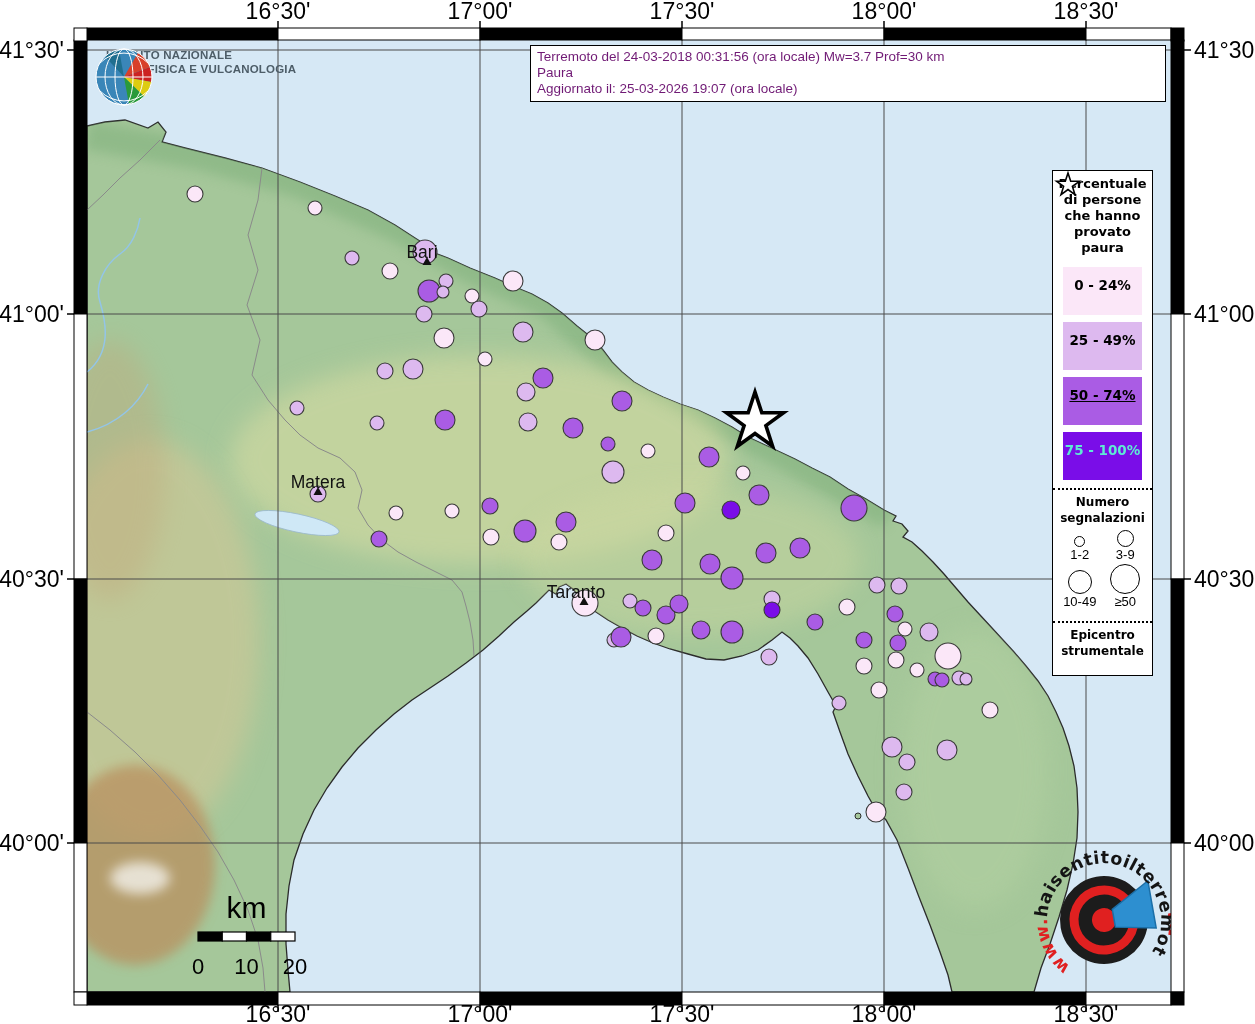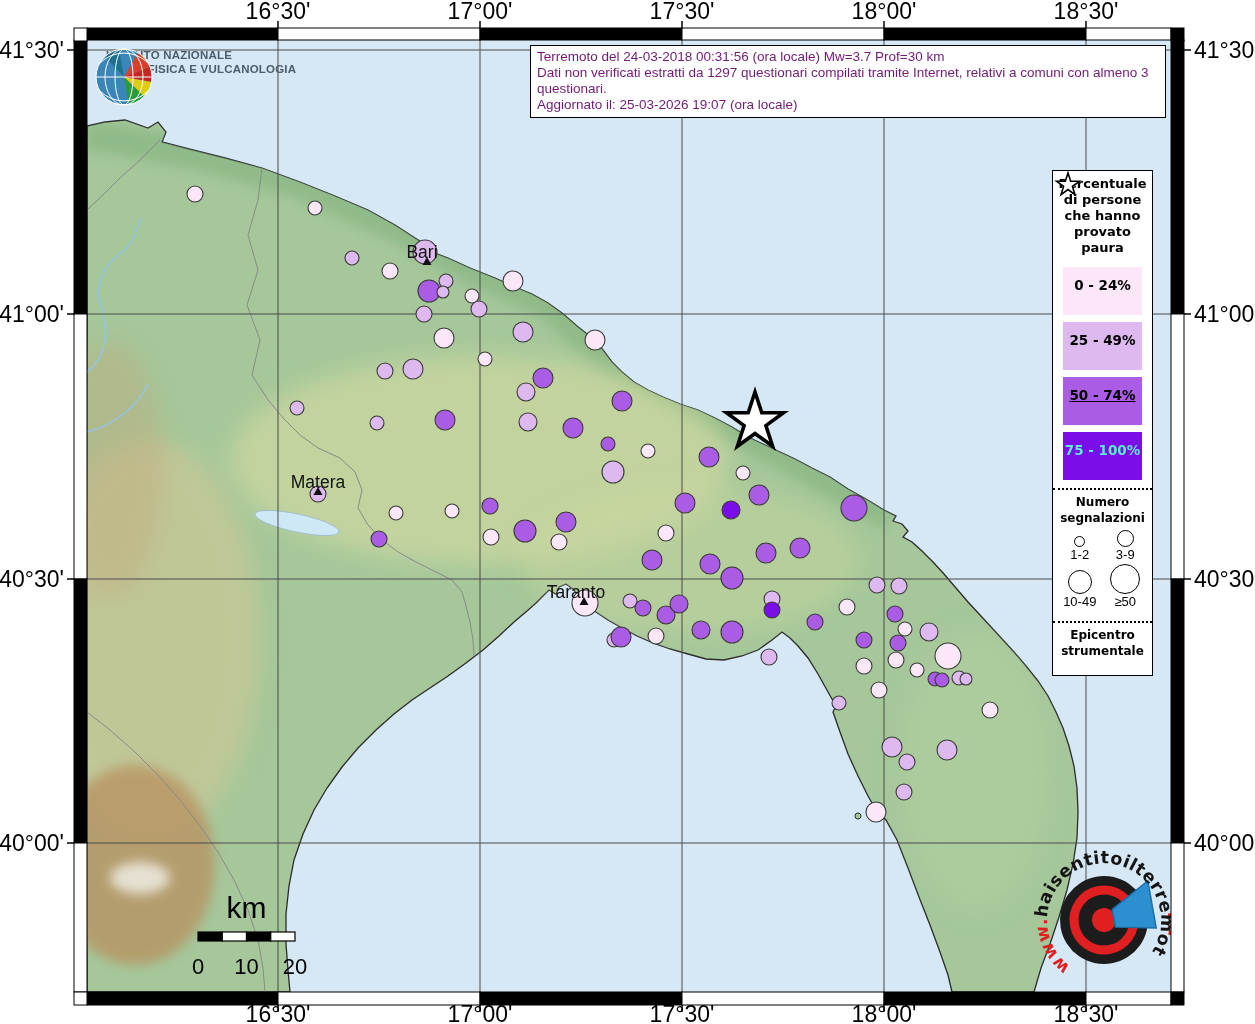--- a/index.html
+++ b/index.html
@@ -282,21 +282,21 @@
         <text x="1194" y="587" class="axlab" text-anchor="start">40°30'</text>
         <line x1="67" y1="843" x2="74" y2="843" class="tick"></line>
         <line x1="1184" y1="843" x2="1191" y2="843" class="tick"></line>
         <text x="64" y="851" class="axlab" text-anchor="end">40°00'</text>
         <text x="1194" y="851" class="axlab" text-anchor="start">40°00'</text>
       </g>
 </svg>
 
 <div class="infobox">
   <div>Terremoto del 24-03-2018 00:31:56 (ora locale) Mw=3.7 Prof=30 km</div>
-  <div>Dati non verificati estratti da 1297 questionari compilati tramite Internet, relativi a comuni con almeno 3 questionari.</div>
+  <div>Paura</div>
   <div>Aggiornato il: 25-03-2026 19:07 (ora locale)</div>
 </div>
 
 <div class="ingv">
   <svg width="58" height="58" viewBox="-29 -29 58 58">
     <circle r="28" fill="#3a86b8"></circle>
     <path d="M 0,0 L 26,-10 A 28 28 0 0 1 27.5,5 Z" fill="#cc2222"></path>
     <path d="M 0,0 L 27.5,5 A 28 28 0 0 1 20,19.6 Z" fill="#ddcc11"></path>
     <path d="M 0,0 L 20,19.6 A 28 28 0 0 1 5,27.5 Z" fill="#2a9a3a"></path>
     <path d="M 0,0 L -19,-20.5 A 28 28 0 0 1 -5,-27.5 Z" fill="#1f6f8f"></path>

